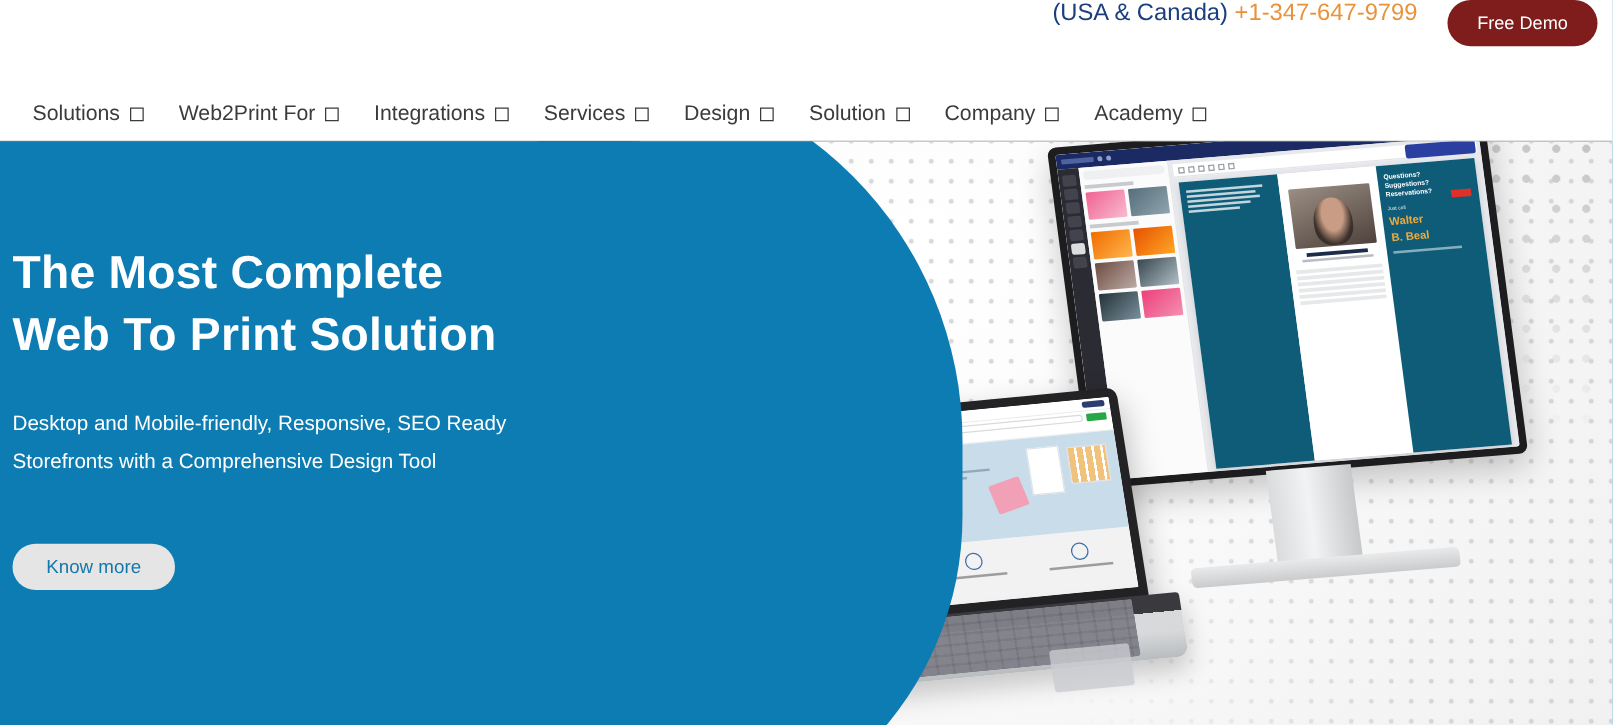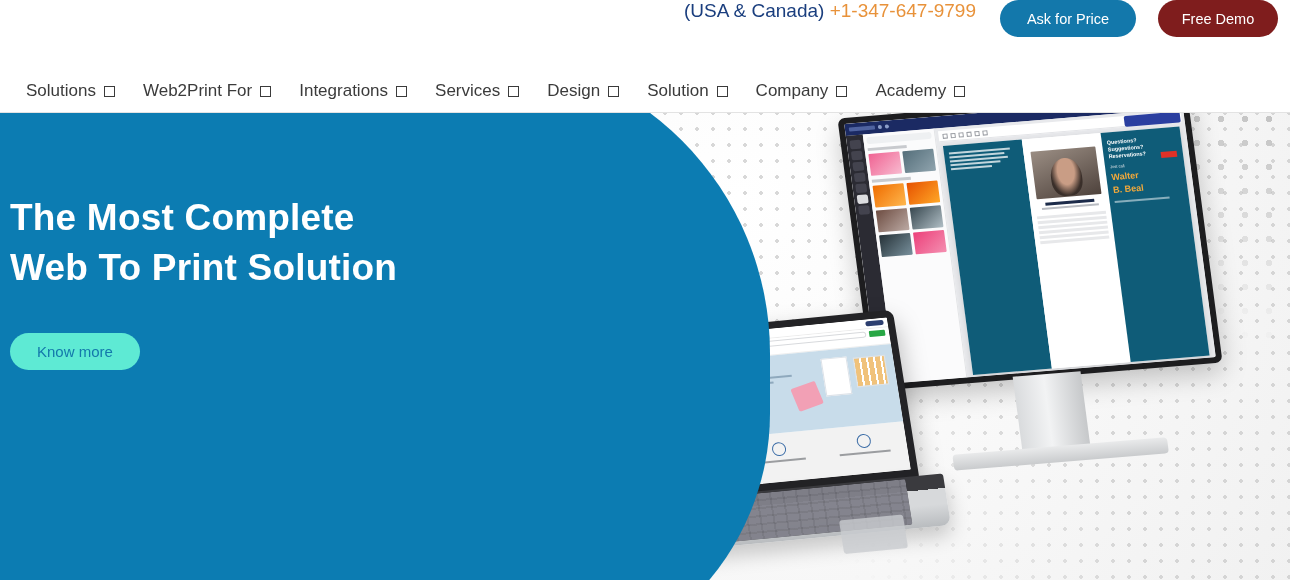--- a/index.html
+++ b/index.html
@@ -76,21 +76,21 @@
     -webkit-mask-image:linear-gradient(200deg, rgba(0,0,0,1) 20%, rgba(0,0,0,0) 78%);
             mask-image:linear-gradient(200deg, rgba(0,0,0,1) 20%, rgba(0,0,0,0) 78%); }
   .hero-blue-solid{ position:absolute; left:0; top:0; width:512px; height:100%; background:#0c7cb2; }
   .hero-blue-arc{ position:absolute; left:430px; top:-60px; width:340px; height:620px;
                   background:#0c7cb2; border-radius:0 300px 260px 0; }
 
   .hero-copy{ position:absolute; left:10px; top:80px; width:470px; z-index:6; }
   .hero-h1{ color:#fff; font-size:37px; line-height:50px; font-weight:bold;
             letter-spacing:0.2px; }
   .hero-sub{ color:#fff; font-size:16.5px; line-height:30px; margin-top:31px; font-weight:400; }
-  .know-more{ margin-top:40px; background:#5eead4; color:#1378ab; border:none; cursor:pointer;
+  .know-more{ margin-top:51px; background:#e5e5e5; color:#1378ab; border:none; cursor:pointer;
               font-size:15px; font-family:"Liberation Sans", sans-serif;
               height:37px; padding:0 27px; border-radius:20px; }
 
   
   .devices{ position:absolute; inset:0; }
 
   
   .imac{ position:absolute; left:350px; top:-10px; width:350px; height:275px;
          transform: rotate(-7.5deg) skewY(2.8deg); }
   .imac-bezel{ position:absolute; inset:0; background:#1d1d1f; border-radius:7px;
@@ -192,21 +192,20 @@
 </head>
 <body>
 
 <div class="page">
 
   <div class="header">
 
 
     <div class="hdr-right">
       <div class="phone"><span class="region">(USA &amp; Canada)</span> <span class="num">+1-347-647-9799</span></div>
-      <button class="btn-pill btn-ask">Ask for Price</button>
       <button class="btn-pill btn-demo">Free Demo</button>
     </div>
   </div>
 
   <div class="nav">
     <div class="nav-item">
         <span>Solutions</span>
         <span class="caret"></span>
       </div>
     <div class="nav-item">
@@ -388,17 +387,21 @@
     </div>
 
     <div class="hero-blue-solid"></div>
     <div class="hero-blue-arc"></div>
 
     <div class="hero-copy">
       <div class="hero-h1">
         <div>The Most Complete</div>
         <div>Web To Print Solution</div>
       </div>
+      <div class="hero-sub">
+        <div>Desktop and Mobile-friendly, Responsive, SEO Ready</div>
+        <div>Storefronts with a Comprehensive Design Tool</div>
+      </div>
       <button class="know-more">Know more</button>
     </div>
 
   </div>
 </div>
 
 </body></html>

